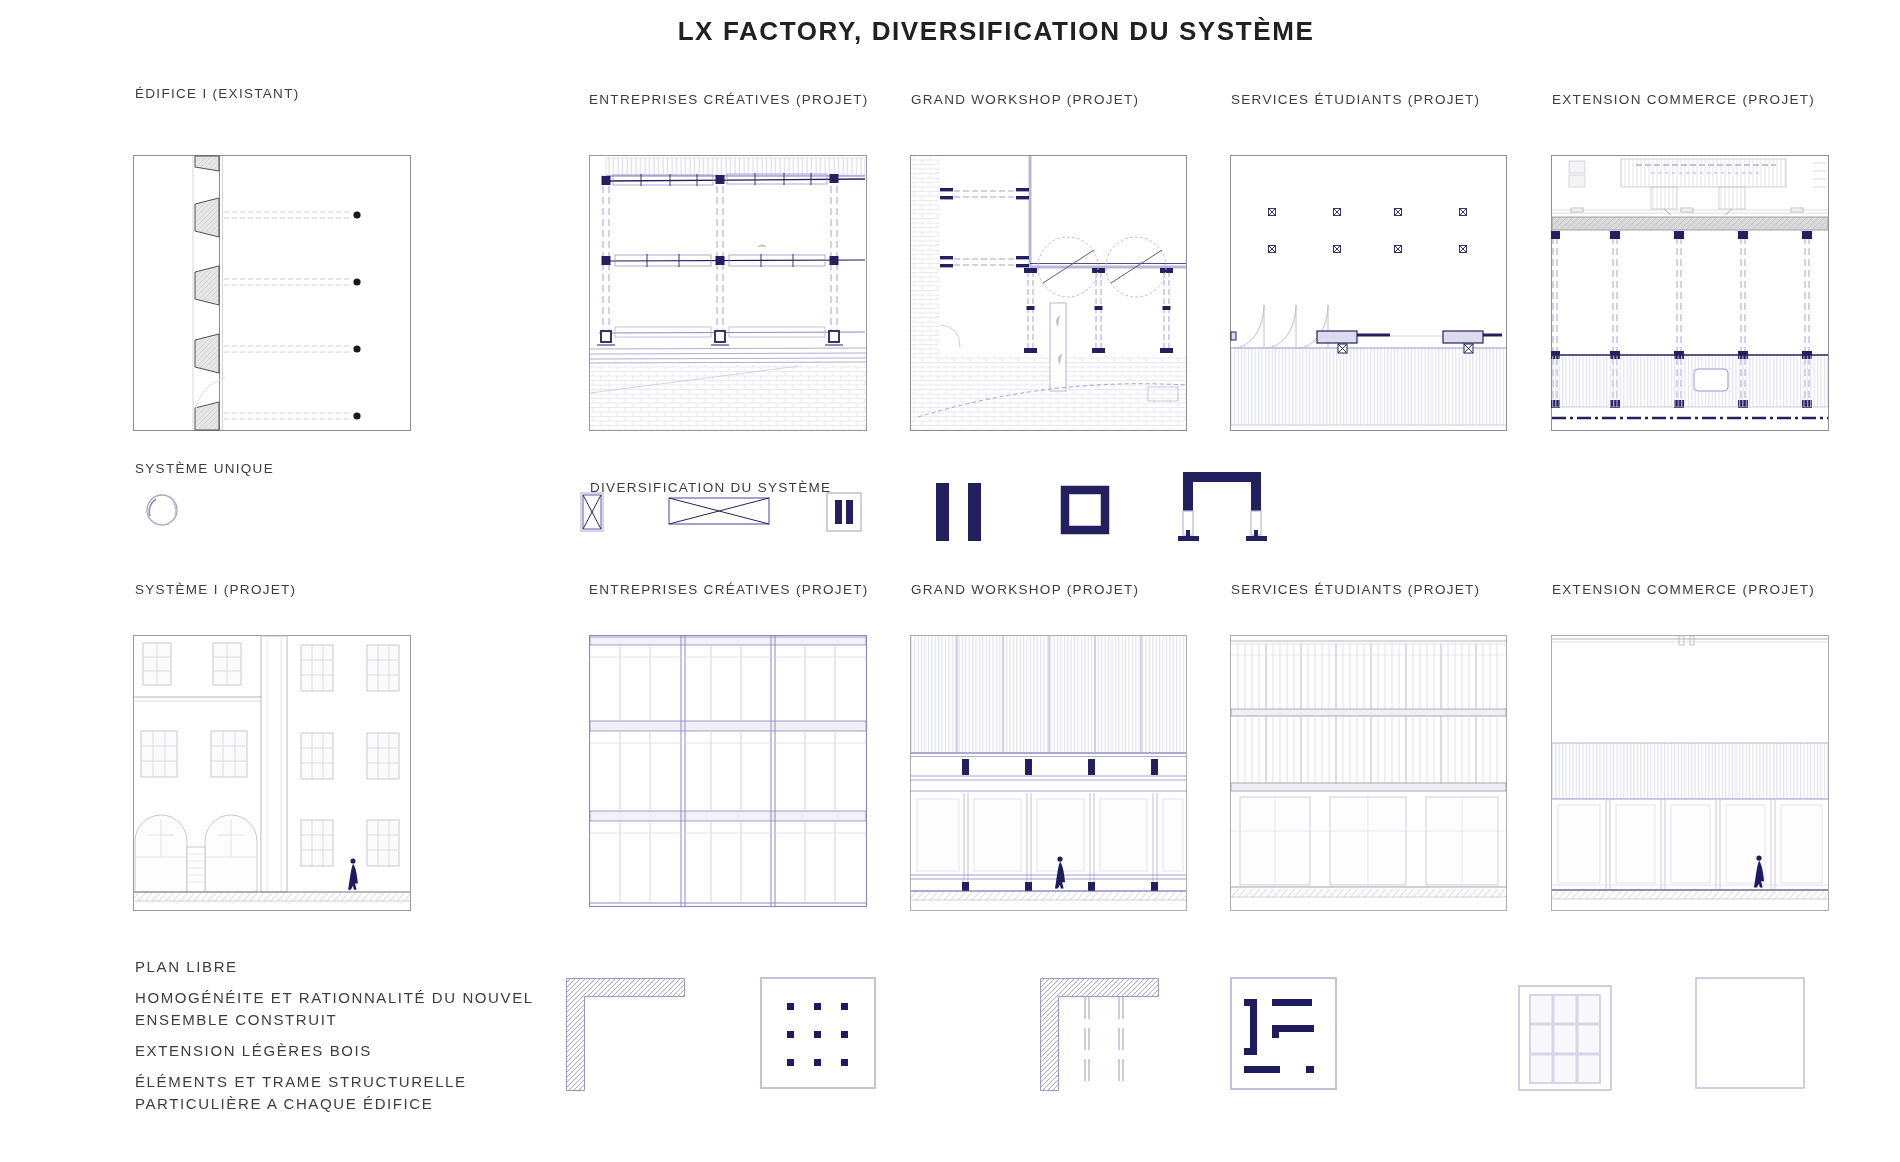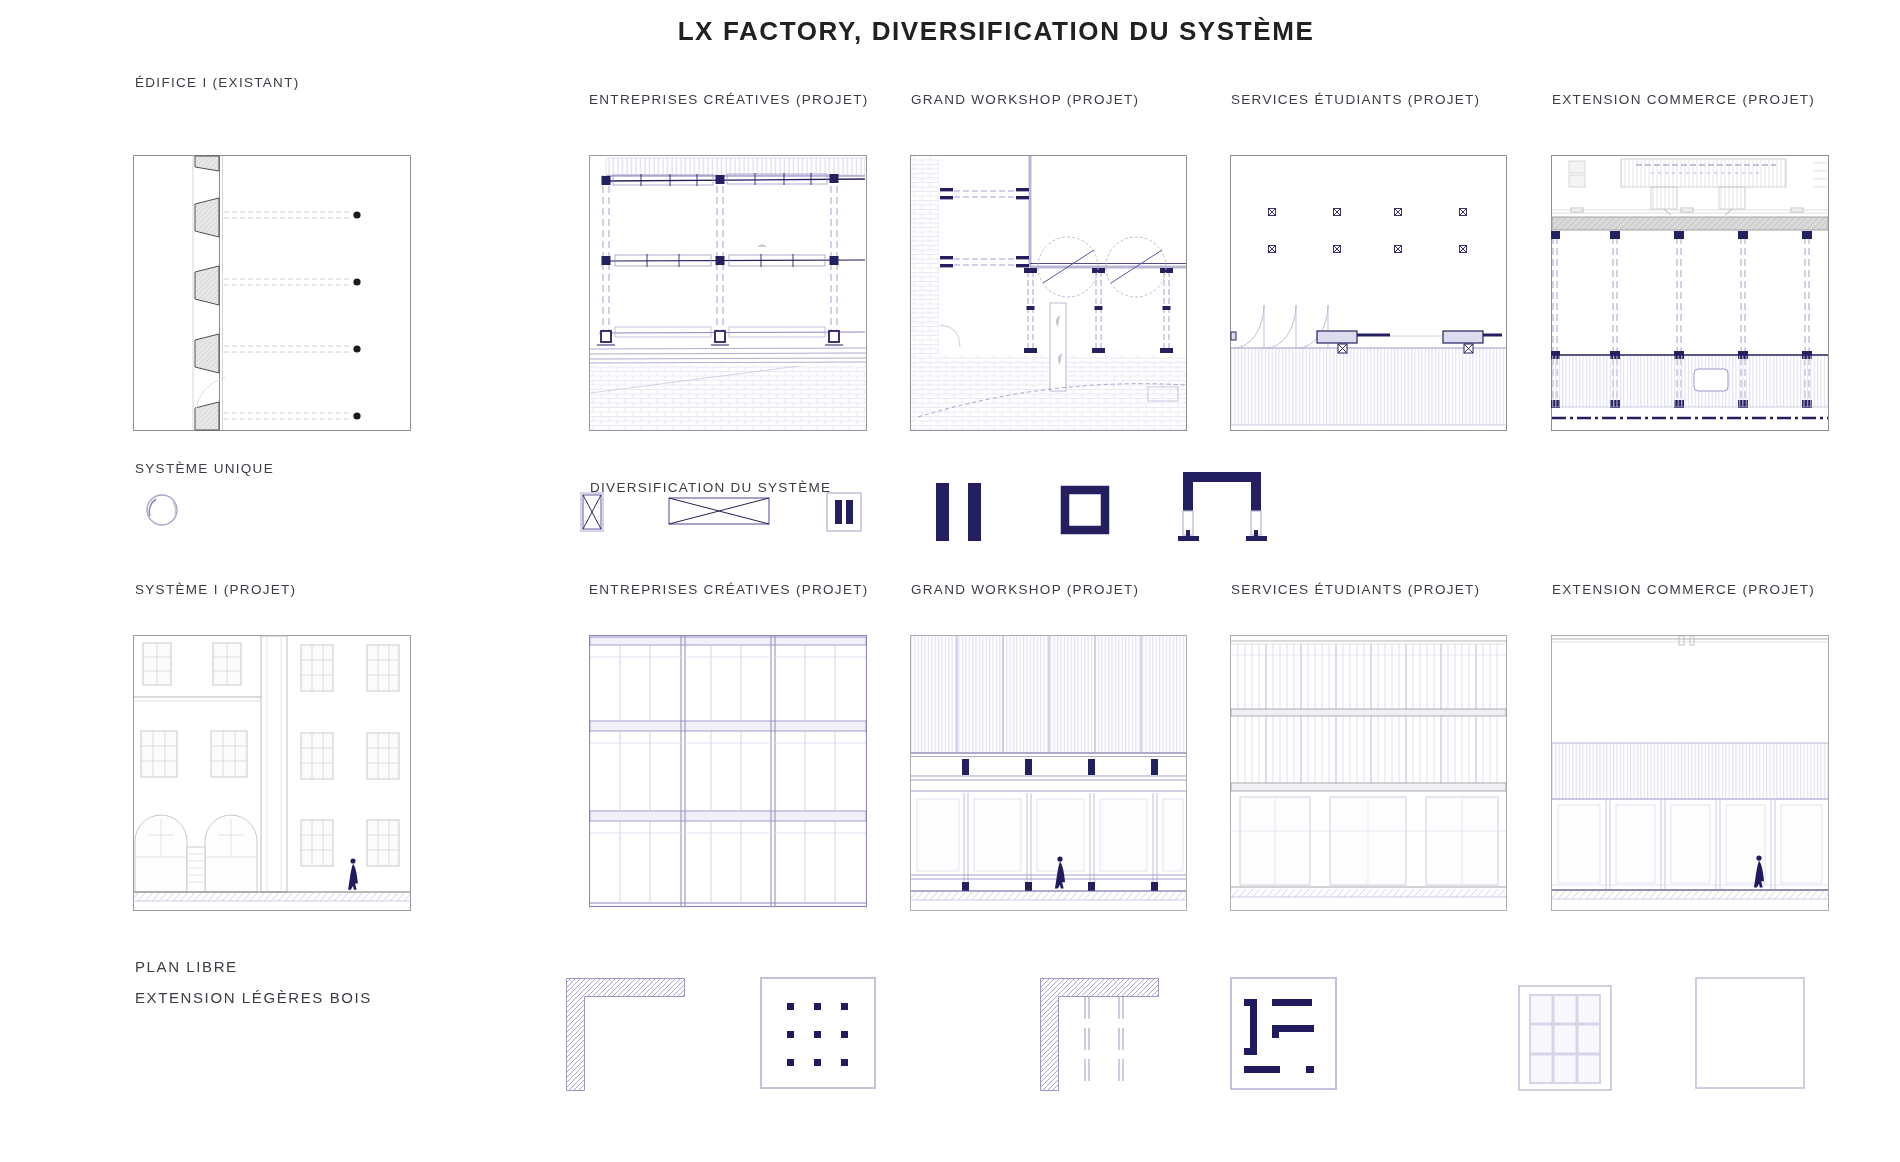--- a/index.html
+++ b/index.html
@@ -49,21 +49,21 @@
     </pattern>
     <symbol id="person" viewBox="0 0 16 36">
       <circle cx="8" cy="3.2" r="2.7" fill="#1f1b5e"></circle>
       <path d="M8,6 C10.5,9 12,15 13.2,27 L10.2,27 L11.8,33.5 L8.8,33.5 L8,29.5 L5.8,33.5 L2.8,33.5 C4.4,25 5.5,12 8,6 Z" fill="#1f1b5e"></path>
     </symbol>
   </defs>
 </svg>
 
 <div class="title">LX FACTORY, DIVERSIFICATION DU SYSTÈME</div>
 
-<div class="label" style="left:135px;top:75px">ÉDIFICE I (EXISTANT)</div>
+<div class="label" style="left:135px;top:86px">ÉDIFICE I (EXISTANT)</div>
 <div class="label" style="left:589px;top:92px">ENTREPRISES CRÉATIVES (PROJET)</div>
 <div class="label" style="left:911px;top:92px">GRAND WORKSHOP (PROJET)</div>
 <div class="label" style="left:1231px;top:92px">SERVICES ÉTUDIANTS (PROJET)</div>
 <div class="label" style="left:1552px;top:92px">EXTENSION COMMERCE (PROJET)</div>
 
 <svg class="panel" style="left:133px;top:155px" width="278" height="276" viewBox="0 0 278 276">
   <rect x="0.5" y="0.5" width="277" height="275" fill="#ffffff" stroke="#8f8f8f"></rect>
   <line x1="60" y1="1" x2="60" y2="275" stroke="#cccccc" stroke-width="0.8"></line>
   <line x1="86.5" y1="1" x2="86.5" y2="275" stroke="#8a8a8a" stroke-width="1"></line>
   <line x1="89.5" y1="1" x2="89.5" y2="275" stroke="#c0c0c0" stroke-width="0.7"></line>
@@ -601,21 +601,23 @@
   </g>
   <line x1="1" y1="250" x2="277" y2="250" stroke="#dcdbee" stroke-width="0.8"></line>
   <use href="#person" x="200" y="220" width="16" height="35"></use>
   <line x1="1" y1="255" x2="277" y2="255" stroke="#24205f" stroke-width="1.2"></line>
   <rect x="1" y="256" width="276" height="8" fill="url(#ground)"></rect>
   <line x1="1" y1="264" x2="277" y2="264" stroke="#b9b7d6" stroke-width="0.7"></line>
 </svg>
 
 <div class="notes">
   <div class="note">PLAN LIBRE</div>
+  <div class="note">HOMOGÉNÉITE ET RATIONNALITÉ DU NOUVEL ENSEMBLE CONSTRUIT</div>
   <div class="note">EXTENSION LÉGÈRES BOIS</div>
+  <div class="note">ÉLÉMENTS ET TRAME STRUCTURELLE PARTICULIÈRE A CHAQUE ÉDIFICE</div>
 </div>
 
 <svg class="icon" style="left:566px;top:978px" width="120" height="113" viewBox="0 0 120 113">
   <path d="M0.5,0.5 H118.5 V18.5 H18.5 V112.5 H0.5 Z" fill="url(#hatchIcon)" stroke="#9a97c9" stroke-width="1"></path>
 </svg>
 
 <svg class="icon" style="left:760px;top:977px" width="116" height="112" viewBox="0 0 116 112">
   <rect x="1" y="1" width="114" height="110" fill="#ffffff" stroke="#c3c2dc" stroke-width="2"></rect>
   <g fill="#1f1b5e">
     <rect x="27" y="26" width="7" height="7"></rect>

